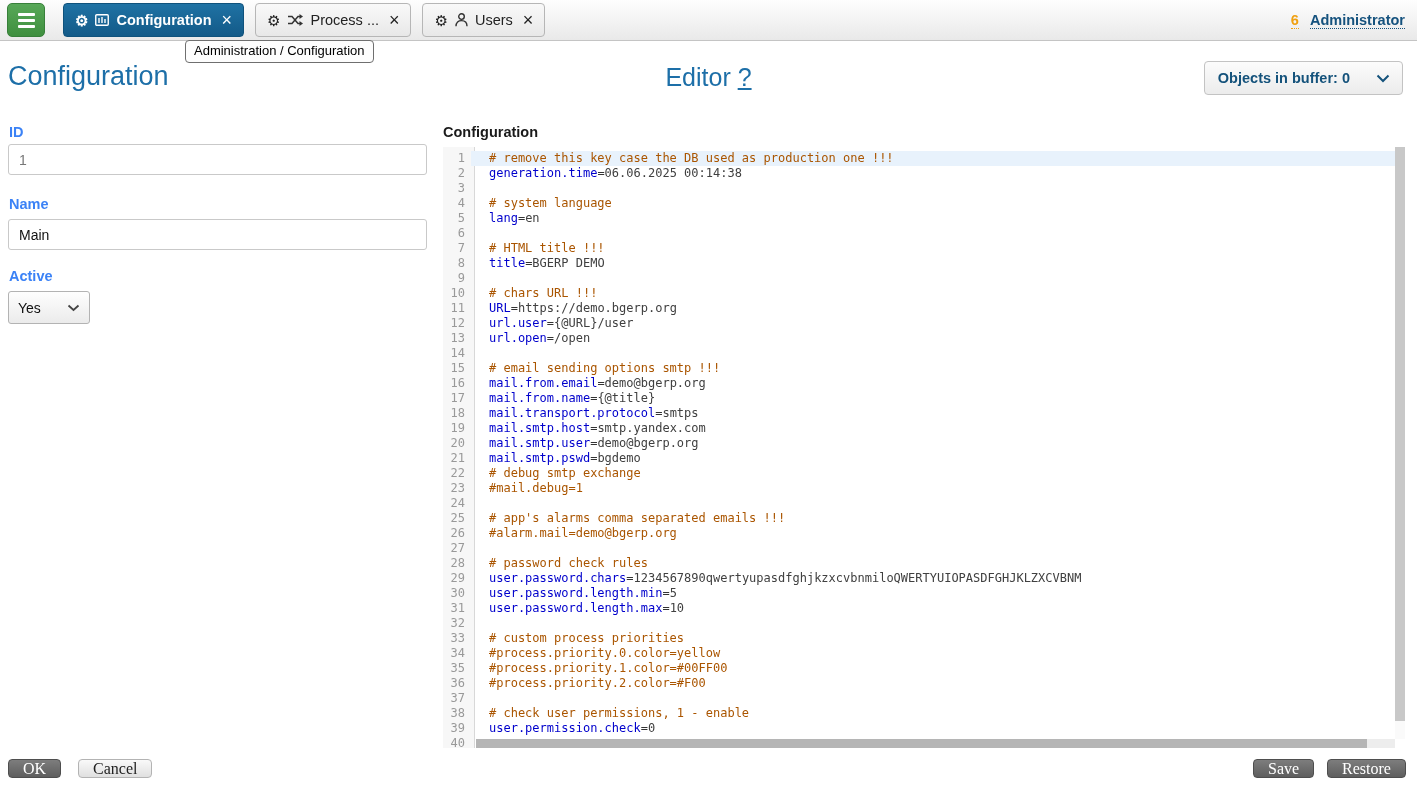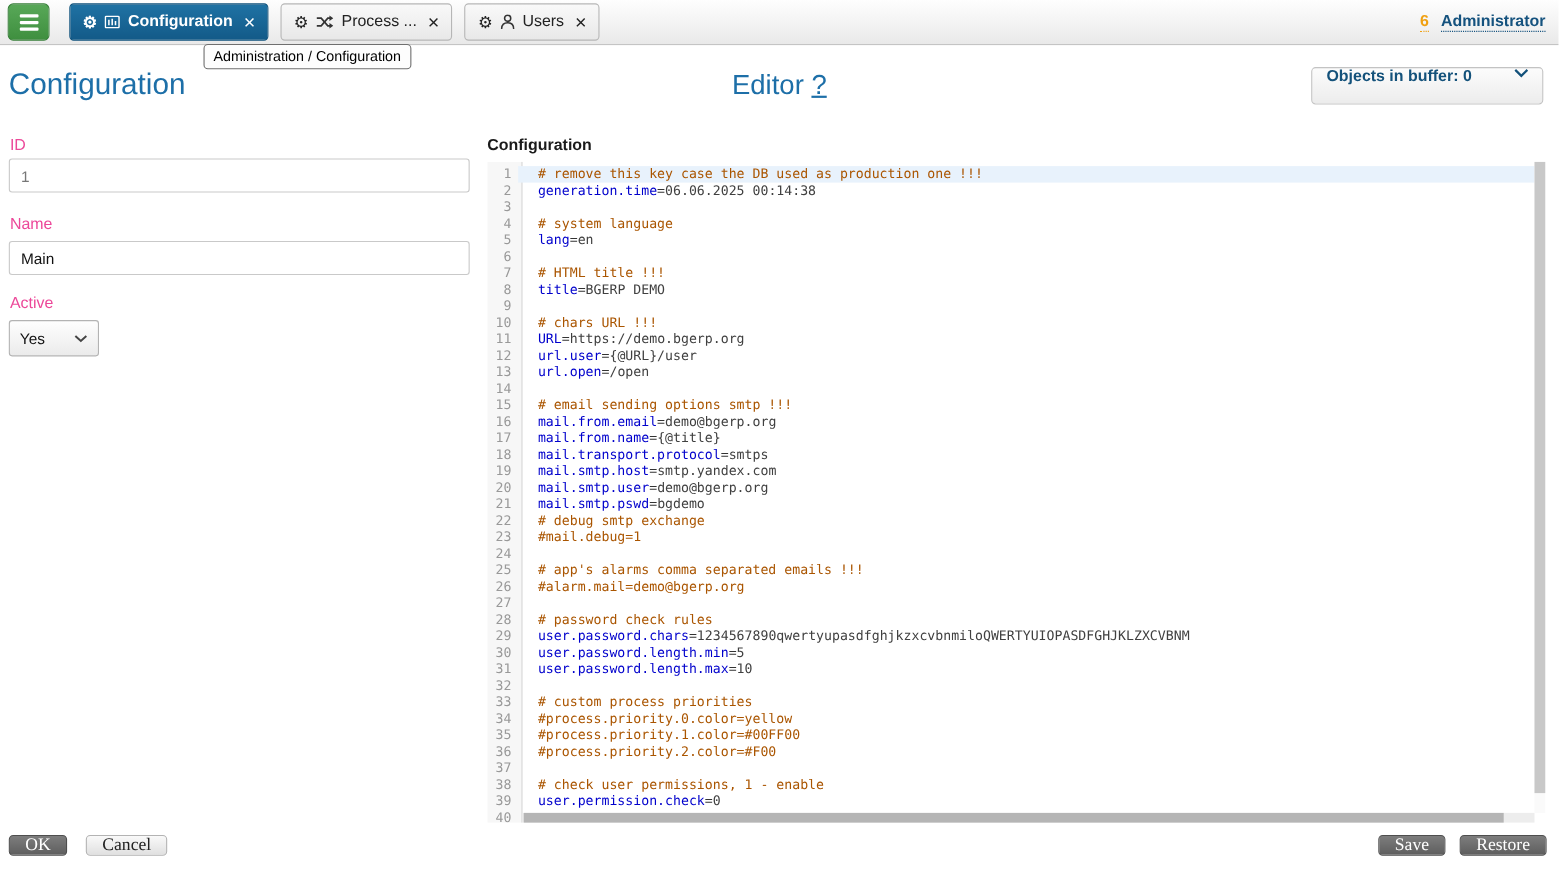--- a/index.html
+++ b/index.html
@@ -62,28 +62,28 @@
     position: absolute; left: 8px; top: 61px;
     font-size: 27px; color: #1d6fa8;
   }
   .center-title {
     position: absolute; left: 0; right: 0; top: 63px; text-align: center;
     font-size: 25px; color: #1d6fa8;
   }
   .center-title a { color: #1d6fa8; text-decoration: underline; cursor: pointer; }
   .buffer-btn {
     position: absolute; right: 14px; top: 61px; height: 34px;
-    display: flex; gap: 38px; padding: 0 12px 0 13px;
+    display: flex; align-items: center; gap: 26px; padding: 0 12px 0 13px;
     background: linear-gradient(#fcfcfc, #ececec);
     border: 1px solid #c3c3c3; border-radius: 4px; cursor: pointer;
     color: #14527b; font-weight: bold; font-size: 14.5px;
   }
 
   
-  .fld-label { position: absolute; left: 9px; font-size: 14.5px; font-weight: normal; color: #ec4899; }
+  .fld-label { position: absolute; left: 9px; font-size: 14.5px; font-weight: bold; color: #3b82f6; }
   .fld-input {
     position: absolute; left: 8px; width: 419px; height: 31px;
     border: 1px solid #c9c9c9; border-radius: 3px; padding: 0 10px;
     font-family: "Liberation Sans", sans-serif; font-size: 14px; color: #111; background: #fff;
   }
   #in-id { color: #777; }
   .select-box {
     position: absolute; left: 8px; top: 291px; width: 82px; height: 33px;
     border: 1px solid #b3b3b3; border-radius: 3px;
     background: linear-gradient(#fefefe, #ebebeb);

